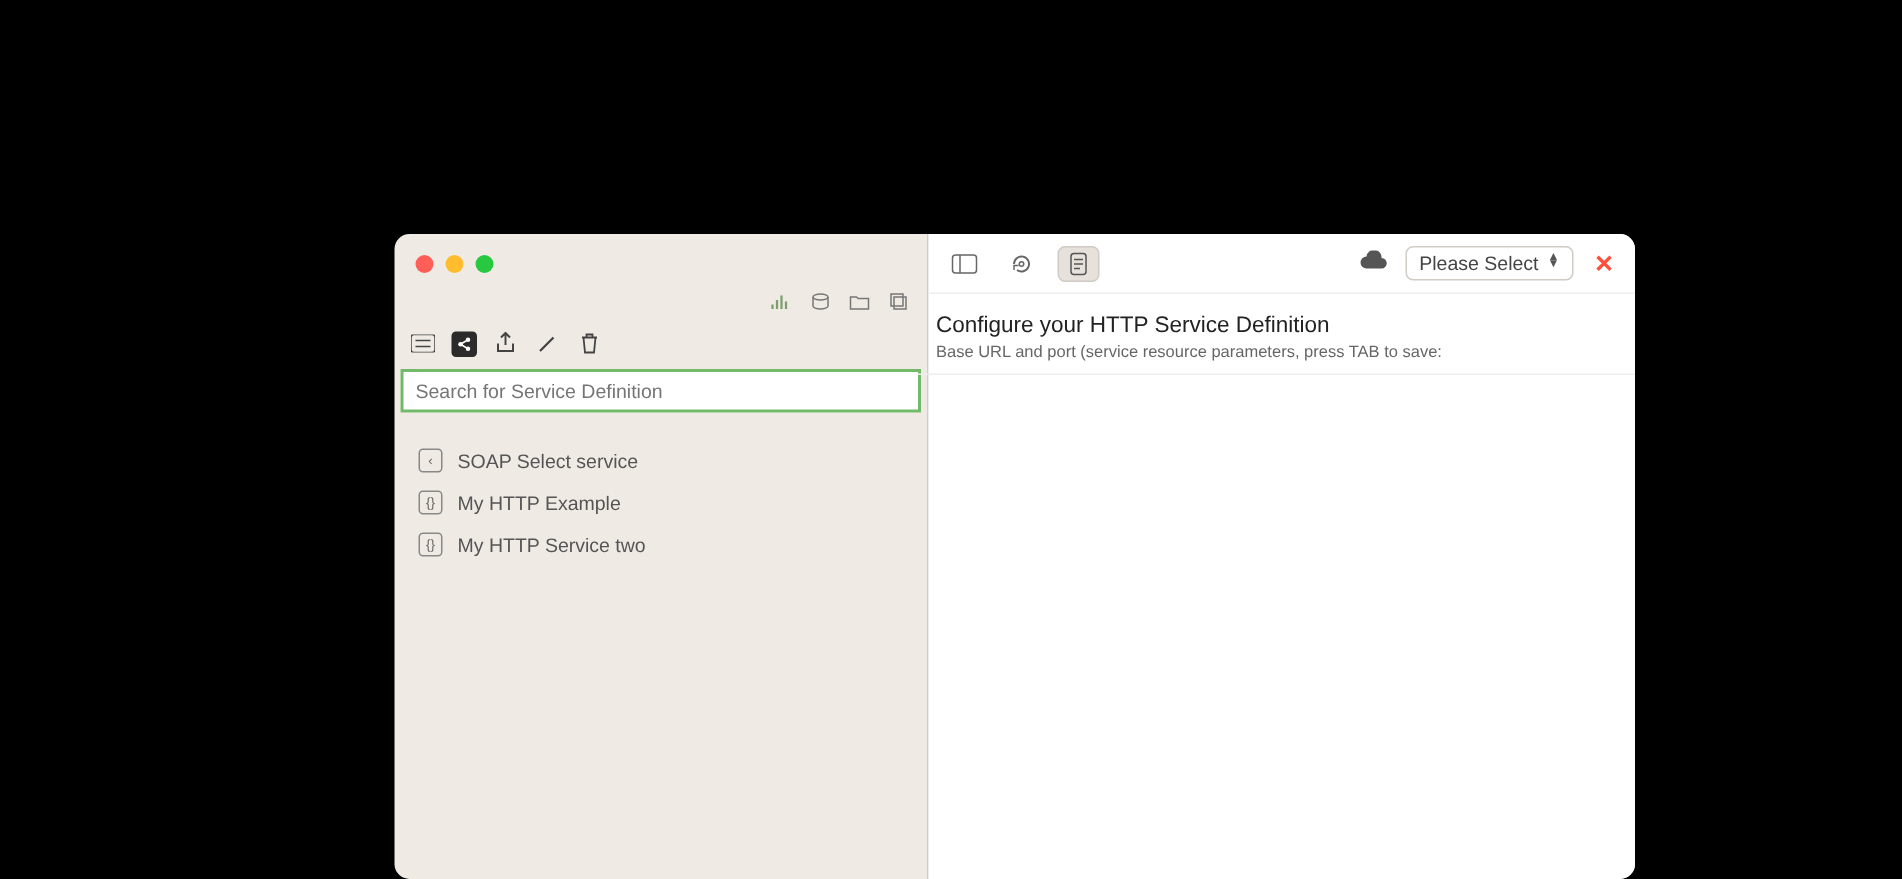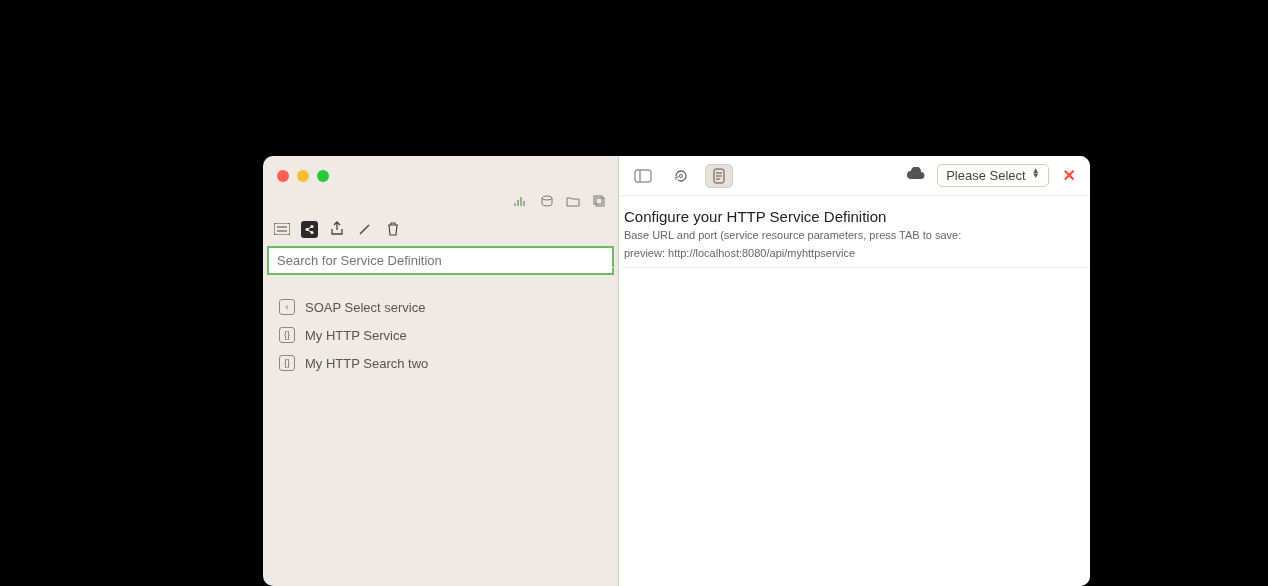--- a/index.html
+++ b/index.html
@@ -255,25 +255,25 @@
       <input class="search-input" type="text" placeholder="Search for Service Definition" style="">
     </div>
 
     <div class="service-list">
       <div class="service-item">
         <span class="svc-ico">‹</span>
         <span>SOAP Select service</span>
       </div>
       <div class="service-item">
         <span class="svc-ico">{}</span>
-        <span>My HTTP Service</span>
+        <span>My HTTP Example</span>
       </div>
       <div class="service-item">
         <span class="svc-ico">{}</span>
-        <span>My HTTP Search two</span>
+        <span>My HTTP Service two</span>
       </div>
     </div>
 
   </div>
 
   <div class="right-panel">
 
     <div class="top-right-bar">
       <span class="tb-btn">
         <svg width="18" height="14" viewBox="0 0 18 14">
@@ -308,19 +308,18 @@
           <span>▲</span>
             <span>▼</span>
         </span>
       </span>
       <span class="close-x">✕</span>
     </div>
 
     <div class="config-area">
       <div class="config-title">Configure your HTTP Service Definition</div>
       <div class="config-sub">Base URL and port (service resource parameters, press TAB to save:</div>
-      <div class="preview-line">preview: http://localhost:8080/api/myhttpservice</div>
       <div class="divider"></div>
     </div>
 
   </div>
 
 </div>
 
 </body></html>

